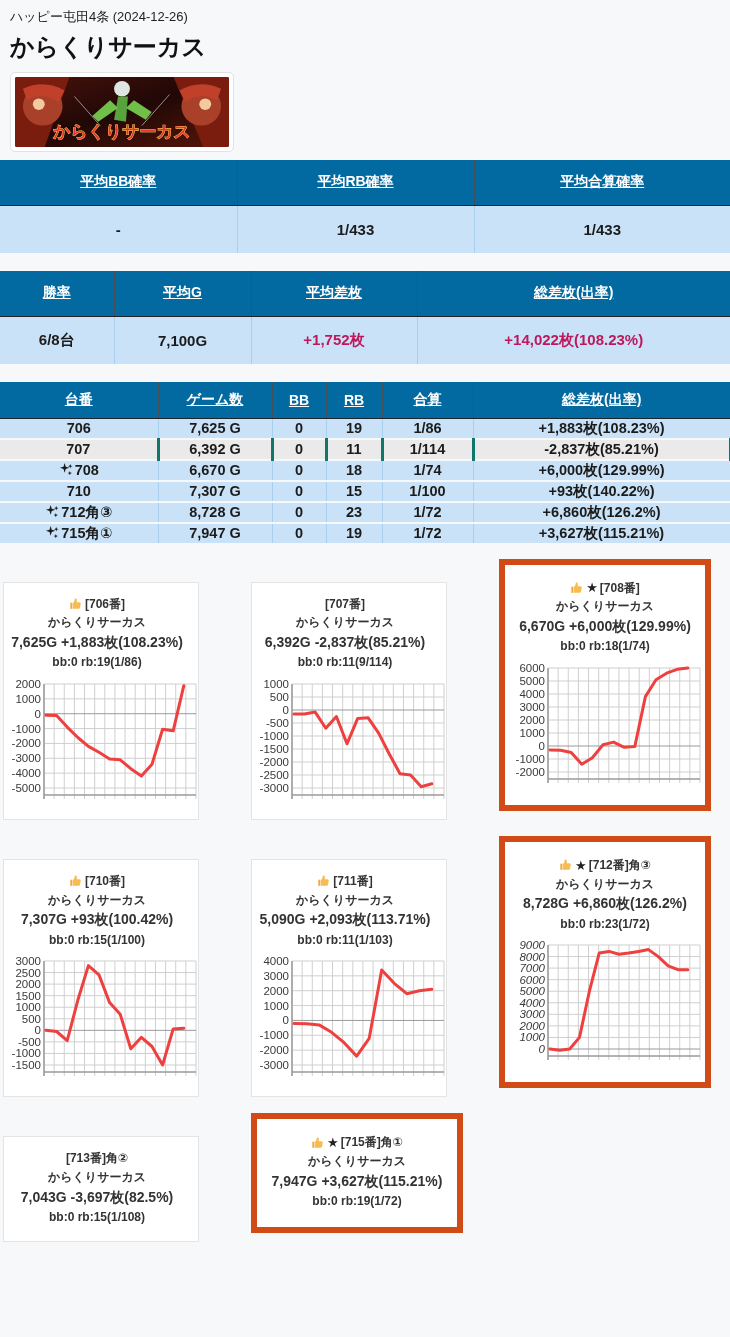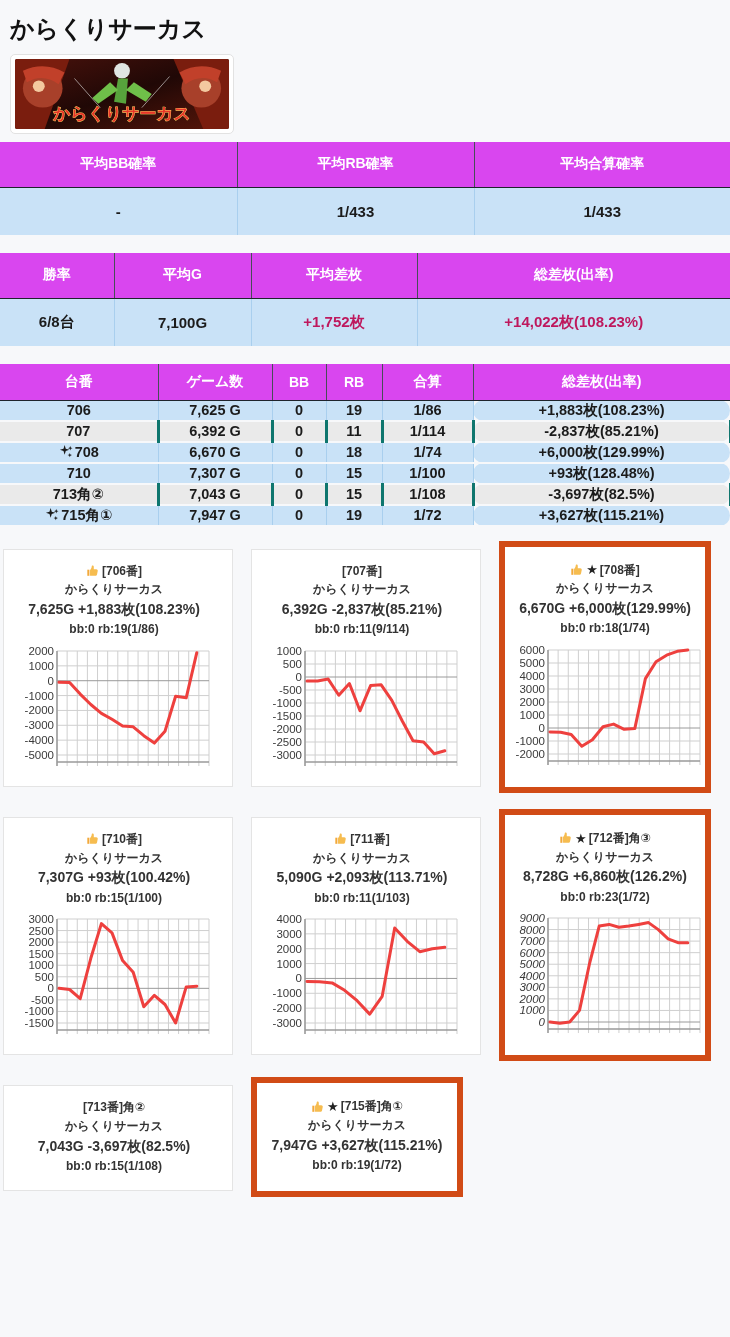--- a/index.html
+++ b/index.html
@@ -14,59 +14,60 @@
   .page-title { font-size:24px; font-weight:700; margin-top:5px; color:#111; }
   .banner {
     display:block; width:224px; height:80px; margin:9px 0 8px 0;
     background:#fff; border:1px solid #e2e2e2; border-radius:5px; padding:4px;
     cursor:pointer;
   }
   .banner svg { display:block; width:100%; height:100%; border-radius:2px; }
 
   table { border-collapse:collapse; width:730px; table-layout:fixed; }
   th {
-    background:#d946ef; color:#fff; font-weight:700; font-size:14px;
-    text-align:center; border-right:1px solid #474d58; border-bottom:1px solid #1f242c;
+    background:#0369a1; color:#fff; font-weight:700; font-size:14px;
+    text-align:center; border-right:1px solid #474d58; border-bottom:1px solid #1f242c;text-decoration:underline;
   }
   th:last-child { border-right:none; }
   td { text-align:center; font-size:15px; font-weight:600; }
   .summary-tbl { margin-bottom:18px; }
   .summary-tbl th { height:45px; }
   .summary-tbl td { height:48px; background:#c9e2f7; border-right:1px solid #a9cfee; }
   .summary-tbl td:last-child { border-right:none; }
   .blue-text { color:#be185d; }
 
   .machine-tbl th { height:36px; }
   .machine-tbl td { height:16px; font-size:14.5px; border-bottom:2px solid #f7f8fa; }
   .machine-tbl tr.row-blue td { background:#c9e2f7; border-right:1px solid #a9cfee; }
   .machine-tbl tr.row-gray td { background:#eaeaea; border-right:3px solid #0f766e; }
-  .machine-tbl td:last-child { border-right:none;border-radius:11px; }
+  .machine-tbl td:last-child { border-right:none; }
   .sparkle { display:inline-block; width:15px; height:15px; vertical-align:-2px; margin-right:1px; }
 
   .charts {
     display:grid; grid-template-columns:212px 212px 212px;
     column-gap:36px; row-gap:16px;
     padding:14px 0 0 3px; align-items:start;
   }
   .chart-card {
-    background:#fff; border:1px solid #e4e4e4; width:230px;
-    padding:12px 8px 14px 0; margin-top:8px; cursor:pointer;
+    background:#fff; border:1px solid #e4e4e4; width:196px;
+    padding:12px 8px 14px 0; margin-top:23px; cursor:pointer;
   }
   .chart-card.hl { border:6px solid #d14b16; width:212px; margin-top:0; padding:14px 0 16px 0; }
   .chart-title { text-align:center; font-size:12px; font-weight:700; color:#333; line-height:1.55; }
   .chart-title .line1 { display:flex; align-items:center; justify-content:center; gap:2px; }
   .chart-title .stats { font-size:14px; }
   .thumb-icon { width:14px; height:14px; display:inline-block; }
   .star-icon { color:#222; font-size:13px; line-height:1; }
   .chart-plot { margin-top:8px; }
 </style>
 </head>
 <body>
 
 <div class="top-block">
+  <div class="hall-line">ハッピー屯田4条 (2024-12-26)</div>
   <h1 class="page-title">からくりサーカス</h1>
   <a class="banner">
     <svg viewBox="0 0 216 72" preserveAspectRatio="none">
       <defs>
         <linearGradient id="bgG" x1="0" y1="0" x2="1" y2="1">
           <stop offset="0" stop-color="#4a120c"></stop>
             <stop offset="0.5" stop-color="#200806"></stop>
             <stop offset="1" stop-color="#58160a"></stop>
         </linearGradient>
       </defs>
@@ -183,29 +184,33 @@
         <td>18</td>
         <td>1/74</td>
         <td>+6,000枚(129.99%)</td>
       </tr>
       <tr class="row-blue">
         <td>710</td>
         <td>7,307 G</td>
         <td>0</td>
         <td>15</td>
         <td>1/100</td>
-        <td>+93枚(128.48%)</td>
-      </tr>
-      <tr class="row-gray">
-        <td>713角②</td>
-        <td>7,043 G</td>
+        <td>+93枚(140.22%)</td>
+      </tr>
+      <tr class="row-blue">
+        <td><svg class="sparkle" viewBox="0 0 16 16">
+            <path fill="#1b1b1b" d="M6 1 L7.2 5 L11 6.2 L7.2 7.4 L6 11.5 L4.8 7.4 L1 6.2 L4.8 5 Z"></path>
+            <path fill="#1b1b1b" d="M12 2 L12.6 3.8 L14.4 4.4 L12.6 5 L12 6.8 L11.4 5 L9.6 4.4 L11.4 3.8 Z"></path>
+            <path fill="#1b1b1b" d="M11.5 9.5 L12.1 11.2 L13.8 11.8 L12.1 12.4 L11.5 14.2 L10.9 12.4 L9.2 11.8 L10.9 11.2 Z"></path>
+          </svg>712角③</td>
+        <td>8,728 G</td>
         <td>0</td>
-        <td>15</td>
-        <td>1/108</td>
-        <td>-3,697枚(82.5%)</td>
+        <td>23</td>
+        <td>1/72</td>
+        <td>+6,860枚(126.2%)</td>
       </tr>
       <tr class="row-blue">
         <td><svg class="sparkle" viewBox="0 0 16 16">
             <path fill="#1b1b1b" d="M6 1 L7.2 5 L11 6.2 L7.2 7.4 L6 11.5 L4.8 7.4 L1 6.2 L4.8 5 Z"></path>
             <path fill="#1b1b1b" d="M12 2 L12.6 3.8 L14.4 4.4 L12.6 5 L12 6.8 L11.4 5 L9.6 4.4 L11.4 3.8 Z"></path>
             <path fill="#1b1b1b" d="M11.5 9.5 L12.1 11.2 L13.8 11.8 L12.1 12.4 L11.5 14.2 L10.9 12.4 L9.2 11.8 L10.9 11.2 Z"></path>
           </svg>715角①</td>
         <td>7,947 G</td>
         <td>0</td>
         <td>19</td>

